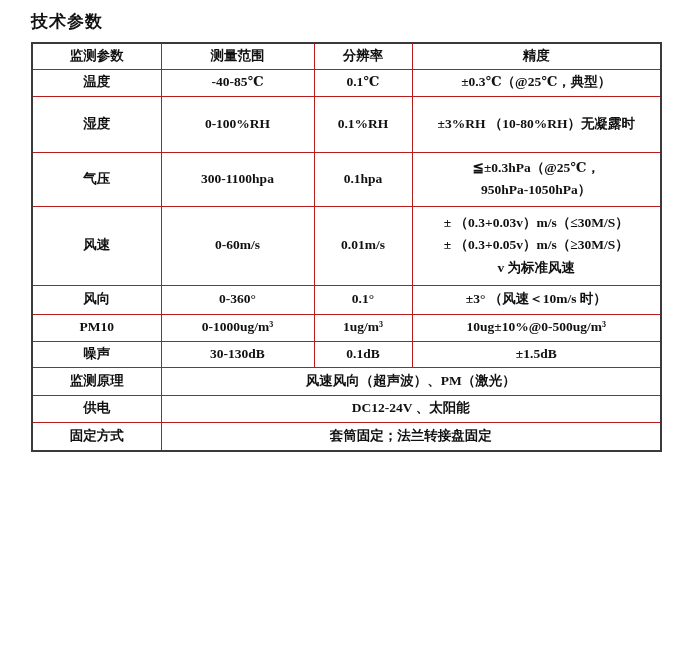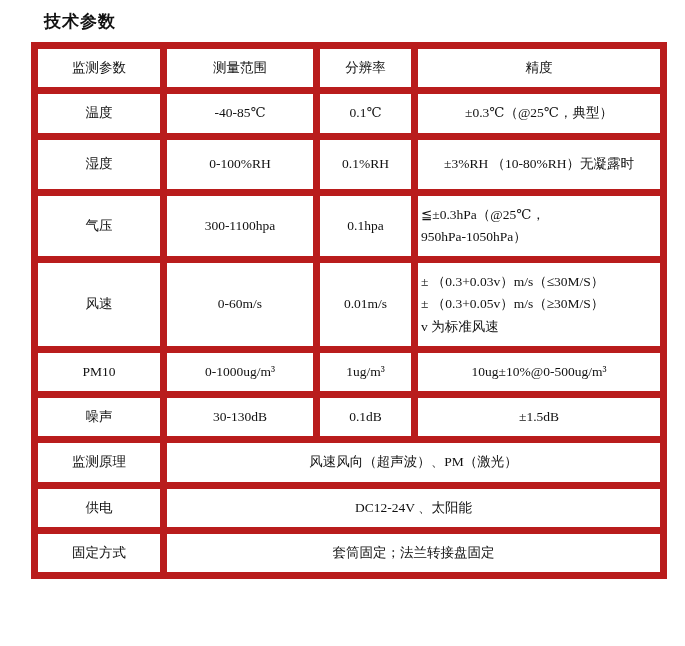--- a/index.html
+++ b/index.html
@@ -15,45 +15,45 @@
   .page {
     position: relative;
     width: 685px;
     height: 646px;
   }
   .title {
     font-family: "Liberation Sans", "DejaVu Sans", sans-serif;
     font-weight: bold;
     font-size: 17px;
     letter-spacing: 1px;
-    margin: 10px 0 9px 44px;
+    margin: 10px 0 9px 31px;
   }
   table.spec {
     border-collapse: collapse;
     table-layout: fixed;
     width: 629px;
     margin-left: 31px;
     border: 2px solid #3a3a3a;
   }
   table.spec col.c1 { width: 129px; }
   table.spec col.c2 { width: 153px; }
   table.spec col.c3 { width: 98px;  }
   table.spec col.c4 { width: 249px; }
   table.spec th,
   table.spec td {
-    border: 7px solid #b91c1c;
+    border: 1px solid #b91c1c;
     text-align: center;
     vertical-align: middle;
     font-size: 13.5px;
-    font-weight: normal;
-    padding: 8px 3px;
+    font-weight: bold;
+    padding: 1px 3px;
     line-height: 1.65;
     overflow: hidden;
   }
-  .acc-line { text-align: left; }
+  .acc-line { text-align: center; }
 </style>
 </head>
 <body>
 
 <div class="page">
 
   <div class="title">技术参数</div>
 
   <table class="spec">
     <colgroup>
@@ -99,20 +99,26 @@
       <td>风速</td>
       <td>0-60m/s</td>
       <td>0.01m/s</td>
       <td>
         <div class="acc-line">± （0.3+0.03v）m/s（≤30M/S）</div>
         <div class="acc-line">± （0.3+0.05v）m/s（≥30M/S）</div>
         <div class="acc-line">v 为标准风速</div>
       </td>
     </tr>
 
+    <tr style="height:29px">
+      <td>风向</td>
+      <td>0-360°</td>
+      <td>0.1°</td>
+      <td>±3° （风速＜10m/s 时）</td>
+    </tr>
 
 
     <tr style="height:27px">
       <td>PM10</td>
       <td>0-1000ug/m³</td>
       <td>1ug/m³</td>
       <td>10ug±10%@0-500ug/m³</td>
     </tr>
 
     <tr style="height:26px">

